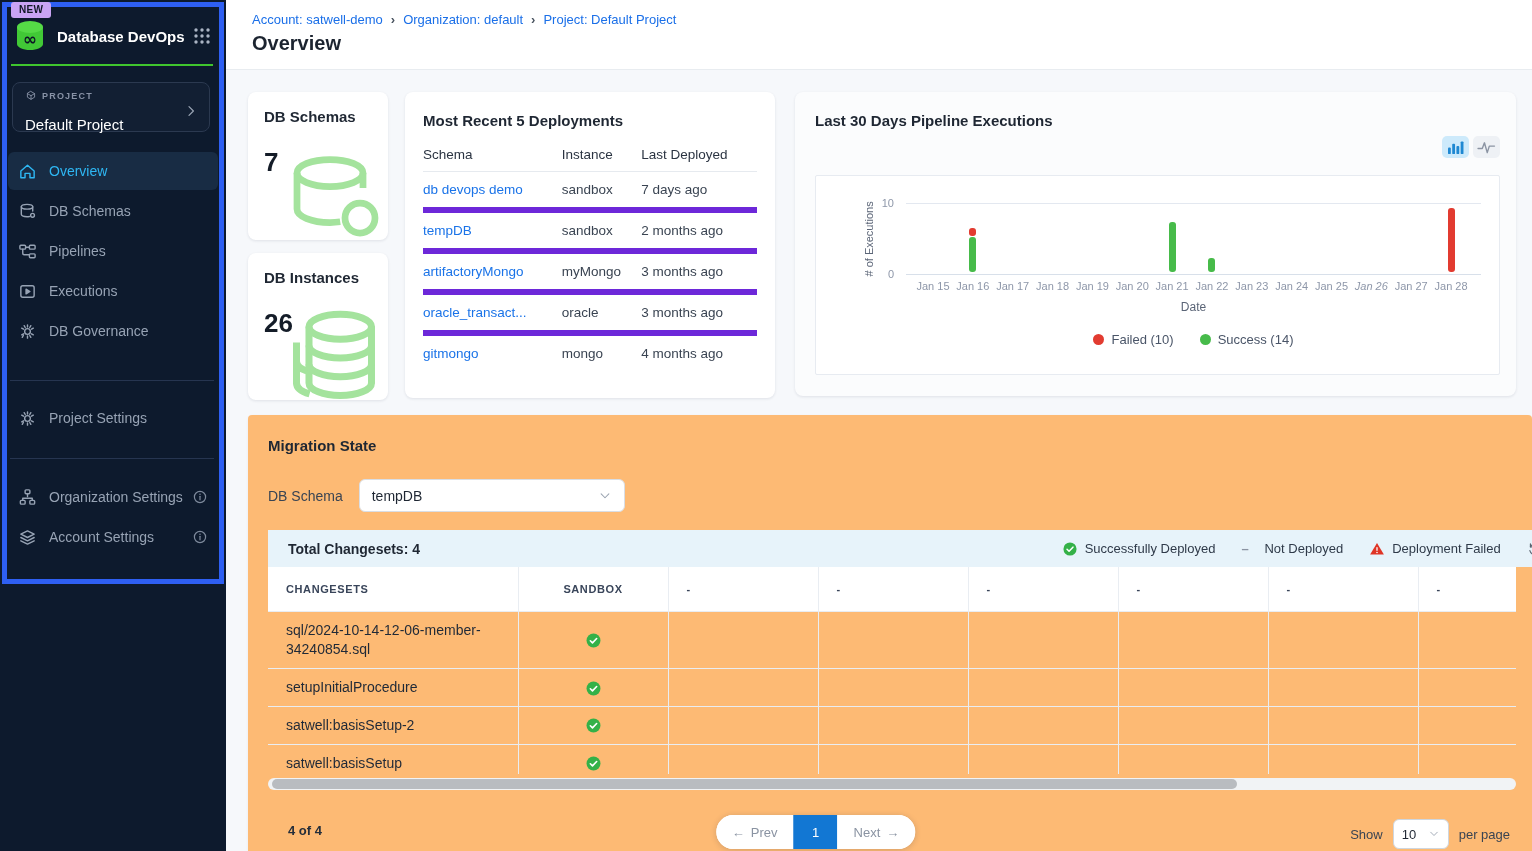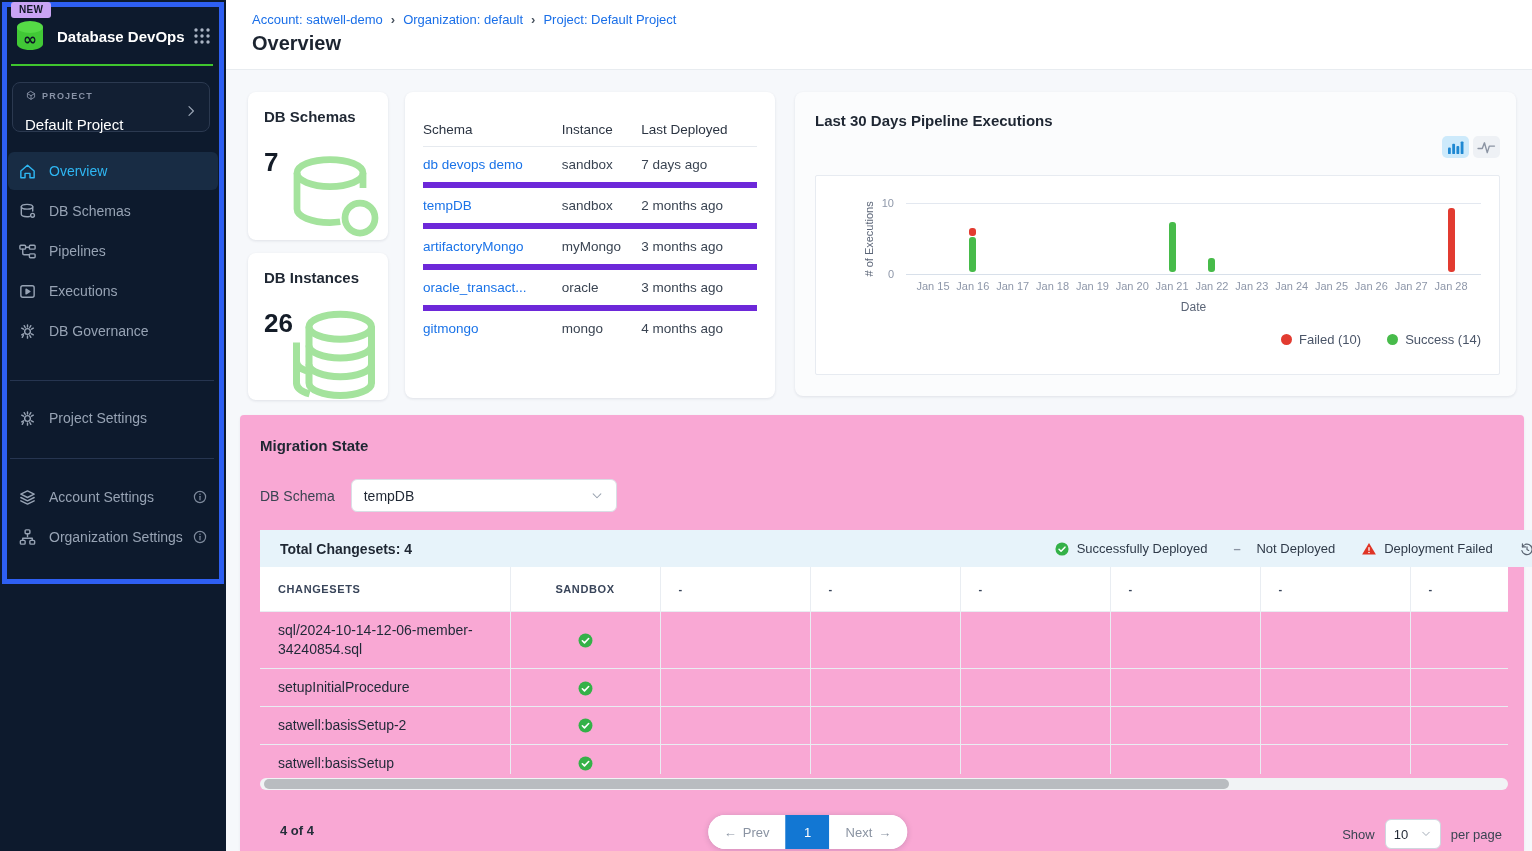--- a/index.html
+++ b/index.html
@@ -64,26 +64,26 @@
   .tg-btn.inactive { background:#eef1f5; }
   .plot-box { position:absolute; left:20px; top:83px; width:685px; height:200px; background:#fff; border:1px solid #e7ebf1; border-radius:2px; }
   .gridline { position:absolute; left:90px; width:575px; height:1px; background:#e3e8f0; }
   .axisline { position:absolute; left:90px; width:575px; height:1px; background:#d8e0ea; }
   .ytick { position:absolute; width:34px; text-align:right; font-size:11px; color:#8e97a9; }
   .ylab { position:absolute; left:8px; top:56px; width:92px; transform:rotate(-90deg); font-size:11px; color:#5b6577; text-align:center; line-height:1.25; }
   .xtick { position:absolute; font-size:11px; color:#8e97a9; transform:translateX(-50%); white-space:nowrap; }
   .xlab { position:absolute; top:124px; left:90px; width:575px; text-align:center; font-size:12px; color:#5b6577; }
   .bar-col { position:absolute; bottom:102px; width:7px; display:flex; flex-direction:column-reverse; gap:1px; }
   .bar-seg { width:7px; border-radius:3px; }
-  .chart-legend { position:absolute; top:156px; left:90px; width:575px; display:flex; justify-content:flex-end; gap:26px; font-size:13px; color:#4a5568; }
+  .chart-legend { position:absolute; top:156px; left:90px; width:575px; display:flex; justify-content:center; gap:26px; font-size:13px; color:#4a5568; }
   .cl-item { display:flex; align-items:center; gap:7px; }
   .cl-dot { width:11px; height:11px; border-radius:50%; }
 
   
-  .panel { position:absolute; left:14px; top:345px; width:1284px; height:436px; background:#f9a8d4; border-radius:4px 4px 0 0; box-shadow:0 1px 3px rgba(16,30,54,.06); }
+  .panel { position:absolute; left:22px; top:345px; width:1284px; height:436px; background:#fdba74; border-radius:4px 4px 0 0; box-shadow:0 1px 3px rgba(16,30,54,.06); }
   .mig-title { position:absolute; left:20px; top:22px; font-size:15px; font-weight:bold; color:#1f2733; }
   .schema-row { position:absolute; left:20px; top:64px; display:flex; align-items:center; gap:16px; }
   .schema-label { font-size:14px; color:#3a4452; }
   .schema-select { width:266px; height:33px; border:1px solid #d9dee5; border-radius:6px; background:#fff; display:flex; align-items:center; padding:0 12px; font-size:14px; color:#1f2733; cursor:pointer; }
   .schema-select .grow { flex:1; }
   .schema-select .ic { width:14px; height:14px; color:#9aa3b0; }
 
   .cs-bar { position:absolute; left:20px; top:115px; width:1371px; height:37px; background:#e7f3fa; display:flex; align-items:center; padding:0 20px; }
   .cs-total { font-size:14px; font-weight:bold; color:#1f2733; flex:1; }
   .cs-legend { display:flex; align-items:center; gap:26px; font-size:13px; color:#2f3a49; }
@@ -226,44 +226,44 @@
             </svg>
           </span>
           <span>Project Settings</span>
         </div>
       </div>
     <div class="sb-divider" style="top:458px"></div>
     <div class="sb-menu menu-tertiary" id="menu-tertiary">
         <div class="sb-item">
           <span class="ic">
             <svg viewBox="0 0 20 20" width="100%" height="100%" fill="none" stroke="currentColor" stroke-width="1.5" stroke-linecap="round" stroke-linejoin="round">
-              <path d="M10 3 17 6.5 10 10 3 6.5Z"></path>
-              <path d="M3 10l7 3.5 7-3.5M3 13.5 10 17l7-3.5"></path>
-            </svg>
-          </span>
-          <span>Account Settings</span>
-          <span class="grow"></span>
-          <span class="info-ic">
-            <svg viewBox="0 0 20 20" width="100%" height="100%" fill="none" stroke="currentColor" stroke-width="1.5" stroke-linecap="round" stroke-linejoin="round">
-              <circle cx="10" cy="10" r="7"></circle>
-              <path d="M10 9.2V13.5"></path>
-              <circle cx="10" cy="6.5" r=".9" fill="currentColor" stroke="none"></circle>
-            </svg>
-          </span>
-        </div>
-        <div class="sb-item">
-          <span class="ic">
-            <svg viewBox="0 0 20 20" width="100%" height="100%" fill="none" stroke="currentColor" stroke-width="1.5" stroke-linecap="round" stroke-linejoin="round">
               <rect x="7.5" y="2" width="5" height="4" rx="1"></rect>
               <rect x="2.5" y="13" width="5" height="4" rx="1"></rect>
               <rect x="12.5" y="13" width="5" height="4" rx="1"></rect>
               <path d="M10 6v3M5 13v-2.2h10V13"></path>
             </svg>
           </span>
           <span>Organization Settings</span>
+          <span class="grow"></span>
+          <span class="info-ic">
+            <svg viewBox="0 0 20 20" width="100%" height="100%" fill="none" stroke="currentColor" stroke-width="1.5" stroke-linecap="round" stroke-linejoin="round">
+              <circle cx="10" cy="10" r="7"></circle>
+              <path d="M10 9.2V13.5"></path>
+              <circle cx="10" cy="6.5" r=".9" fill="currentColor" stroke="none"></circle>
+            </svg>
+          </span>
+        </div>
+        <div class="sb-item">
+          <span class="ic">
+            <svg viewBox="0 0 20 20" width="100%" height="100%" fill="none" stroke="currentColor" stroke-width="1.5" stroke-linecap="round" stroke-linejoin="round">
+              <path d="M10 3 17 6.5 10 10 3 6.5Z"></path>
+              <path d="M3 10l7 3.5 7-3.5M3 13.5 10 17l7-3.5"></path>
+            </svg>
+          </span>
+          <span>Account Settings</span>
           <span class="grow"></span>
           <span class="info-ic">
             <svg viewBox="0 0 20 20" width="100%" height="100%" fill="none" stroke="currentColor" stroke-width="1.5" stroke-linecap="round" stroke-linejoin="round">
               <circle cx="10" cy="10" r="7"></circle>
               <path d="M10 9.2V13.5"></path>
               <circle cx="10" cy="6.5" r=".9" fill="currentColor" stroke="none"></circle>
             </svg>
           </span>
         </div>
       </div>
@@ -303,20 +303,21 @@
             <ellipse cx="36" cy="12" rx="20" ry="8"></ellipse>
             <path d="M16 12v36c0 4.4 9 8 20 8s20-3.6 20-8V12"></path>
             <path d="M16 24c0 4.4 9 8 20 8s20-3.6 20-8M16 36c0 4.4 9 8 20 8s20-3.6 20-8"></path>
             <path d="M8 22v26c0 3 3.4 5.6 8.4 7"></path>
             <path d="M8 34c0 2.6 2.6 4.9 6.6 6.3"></path>
           </svg>
         </span>
     </section>
 
     <section class="card dep-card">
+      <div class="dep-title">Most Recent 5 Deployments</div>
       <table class="dep-table">
         <thead>
             <tr id="dep-head">
               <th>Schema</th>
               <th>Instance</th>
               <th>Last Deployed</th>
             </tr>
           </thead>
         <tbody id="dep-body">
             <tr>
@@ -394,21 +395,21 @@
             <div class="xtick" style="left: 156.85px; top: 104px;">Jan 16</div>
             <div class="xtick" style="left: 196.7px; top: 104px;">Jan 17</div>
             <div class="xtick" style="left: 236.55px; top: 104px;">Jan 18</div>
             <div class="xtick" style="left: 276.4px; top: 104px;">Jan 19</div>
             <div class="xtick" style="left: 316.25px; top: 104px;">Jan 20</div>
             <div class="xtick" style="left: 356.1px; top: 104px;">Jan 21</div>
             <div class="xtick" style="left: 395.95px; top: 104px;">Jan 22</div>
             <div class="xtick" style="left: 435.8px; top: 104px;">Jan 23</div>
             <div class="xtick" style="left: 475.65px; top: 104px;">Jan 24</div>
             <div class="xtick" style="left: 515.5px; top: 104px;">Jan 25</div>
-            <div class="xtick" style="left: 555.35px; top: 104px;">Jan 26</div>
+            <div class="xtick" style="left: 555.35px; top: 104px; font-style: italic;">Jan 26</div>
             <div class="xtick" style="left: 595.2px; top: 104px;">Jan 27</div>
             <div class="xtick" style="left: 635.05px; top: 104px;">Jan 28</div>
           </div>
         <div class="chart-legend" id="chart-legend">
             <span class="cl-item">
               <span class="cl-dot" style="background: rgb(226, 59, 48);"></span>
               <span>Failed (10)</span>
             </span>
             <span class="cl-item">
               <span class="cl-dot" style="background: rgb(71, 187, 74);"></span>

